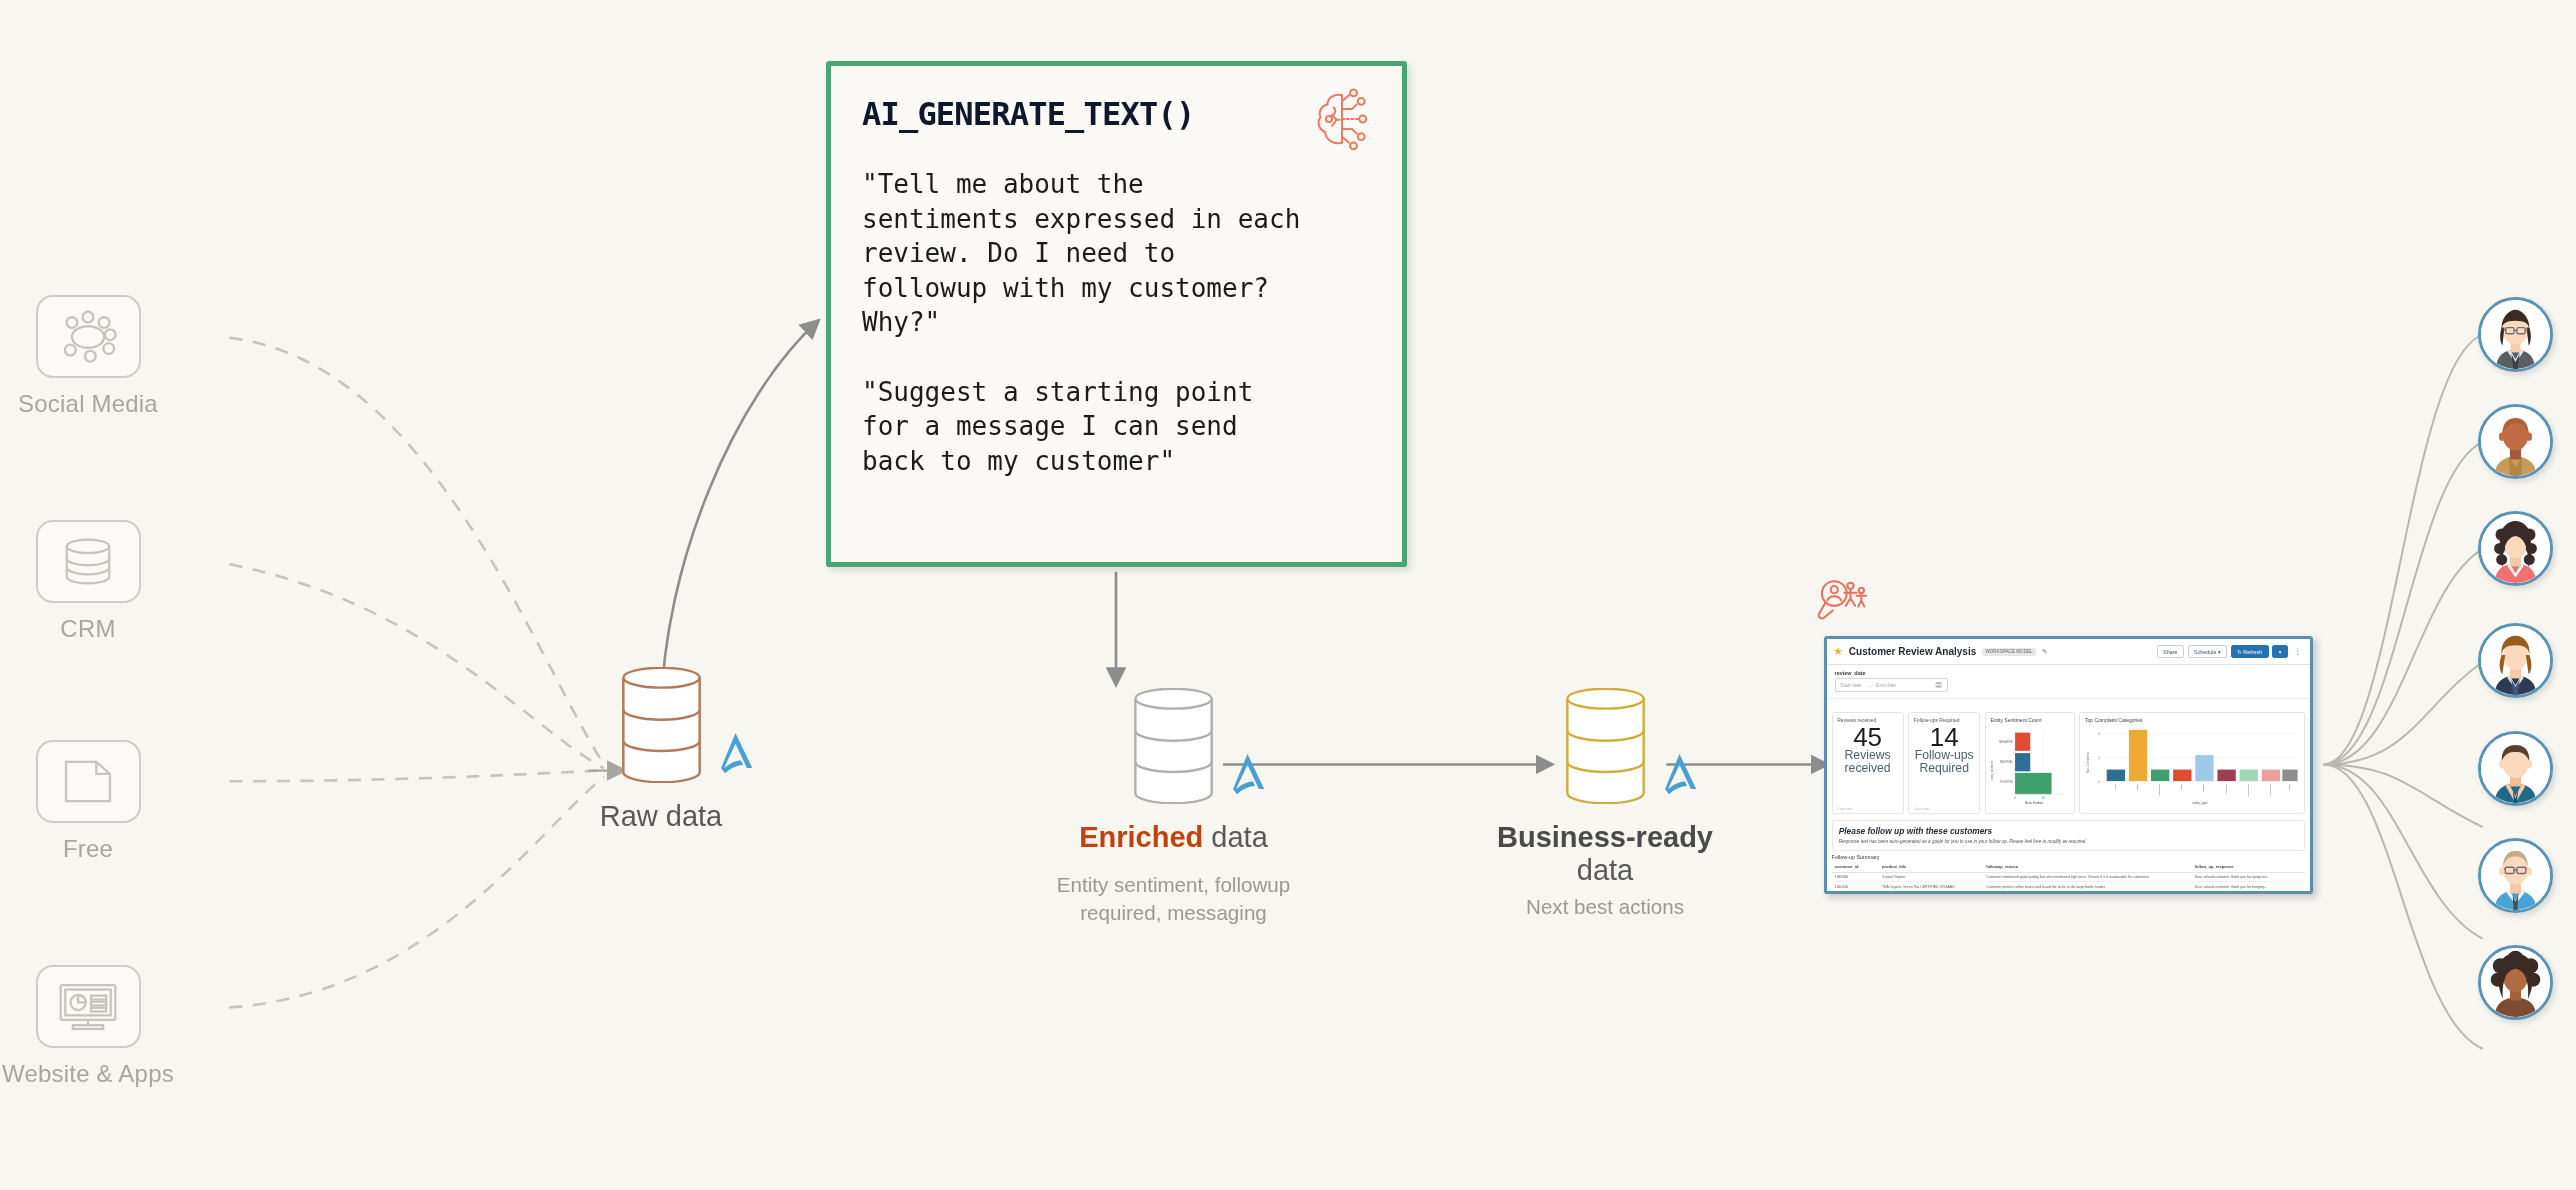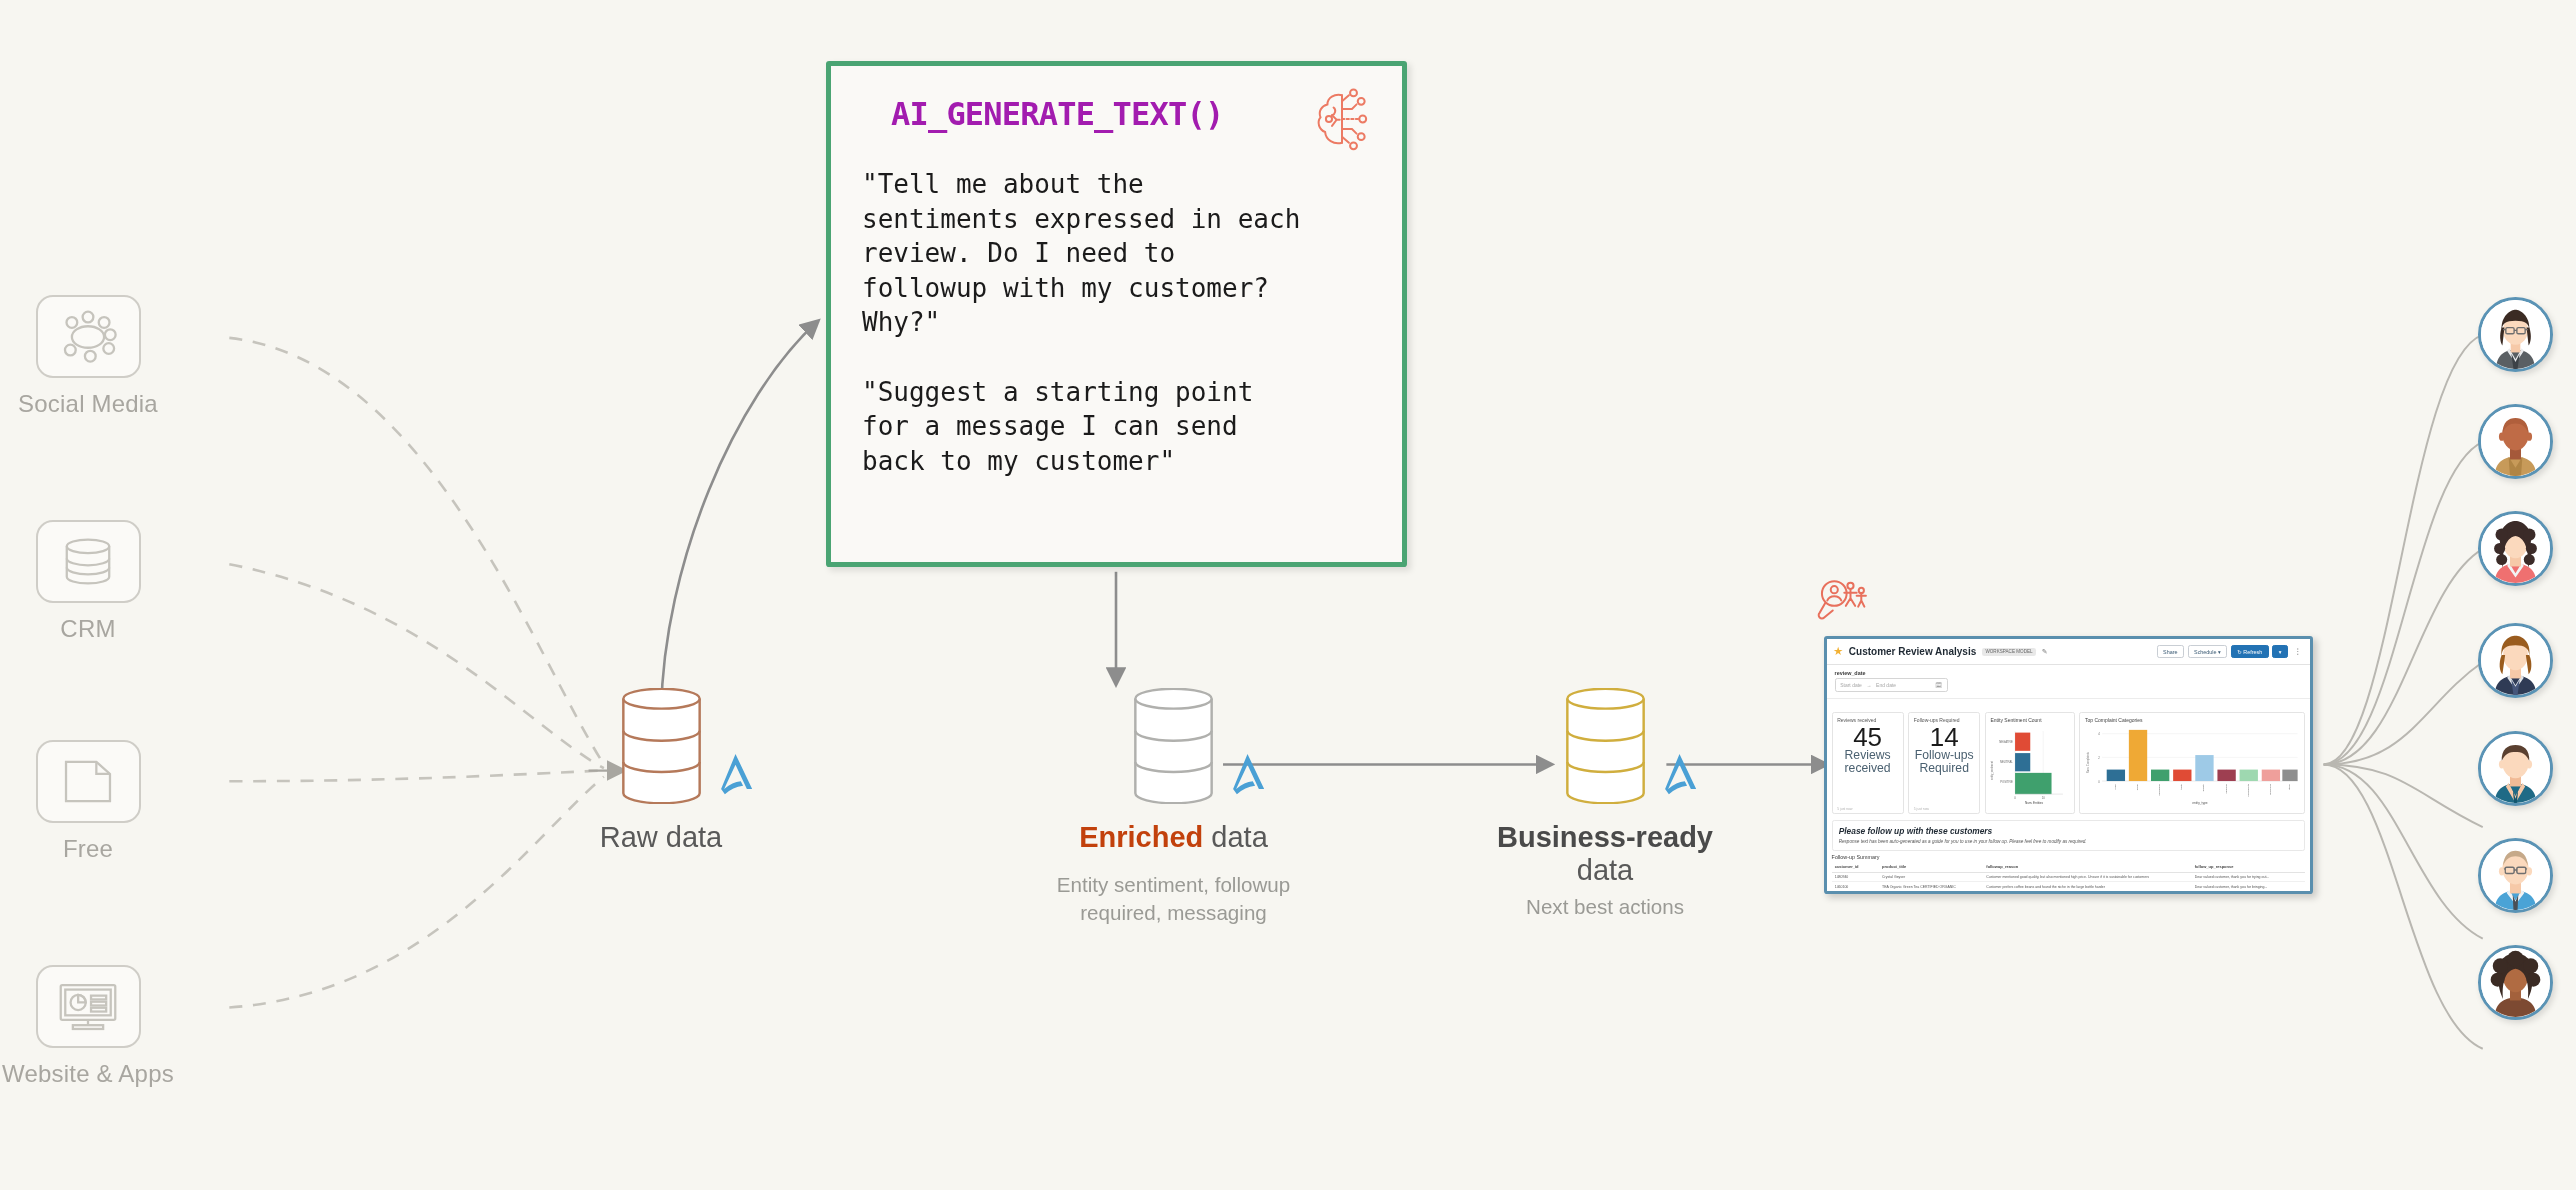--- a/index.html
+++ b/index.html
@@ -36,41 +36,41 @@
 
   
   #ai-box {
     position: absolute; left: 826px; top: 61px; width: 581px; height: 506px;
     background: #faf9f6; border: 5.4px solid #4aa473; border-radius: 3.1px;
     box-shadow: 3.1px 3.8px 6.9px rgba(0,0,0,.10);
     padding: 29px 31px;
   }
   #ai-title {
     font-family: "DejaVu Sans Mono", monospace;
-    font-weight: 700; font-size: 32px; color: #a21caf; letter-spacing: -0.8px; margin-left: 29px;
+    font-weight: 700; font-size: 32px; color: #0f172a; letter-spacing: -0.8px;
   }
   .ai-p {
     font-family: "DejaVu Sans Mono", monospace;
     font-size: 26px; line-height: 1.33; color: #1b1b1b; white-space: pre-wrap;
   }
   #ai-p1 { margin-top: 34px; }
   #ai-p2 { margin-top: 35px; }
   #brain-icon { position: absolute; right: 27.5px; top: 20px; width: 66px; height: 66px; }
 
   
   .stage { position: absolute; text-align: center; }
   .cyl { position: relative; width: 101px; height: 116px; margin: 0 auto; }
   .cyl svg { display: block; }
   .stage .dbx { position: absolute; width: 47px; height: 47px; }
   .stage .title { font-size: 29px; color: #595959; margin-top: 17px; white-space: nowrap; }
   .stage .title .hl-green { color: #c2410c; font-weight: 700; }
   .stage .title .hl-dark { color: #4a4a4a; font-weight: 700; }
   .stage .sub { font-size: 20.6px; color: #9a9a95; line-height: 1.35; margin-top: 17px; }
 
-  #stage-raw  { left: 535px;  top: 688px; width: 252px; }
+  #stage-raw  { left: 535px;  top: 667px; width: 252px; }
   #stage-enr  { left: 986px; top: 688px; width: 375px; }
   #stage-biz  { left: 1452px; top: 688px; width: 306px; }
 
   #stage-raw .dbx { left: 177px; top: 63px; }
   #stage-enr .dbx { left: 238px; top: 63px; }
   #stage-biz .dbx { left: 204px; top: 63px; }
 
   
   #dash-icon { position: absolute; left: 1815px; top: 575px; width: 54px; height: 54px; }
   #dashboard {

